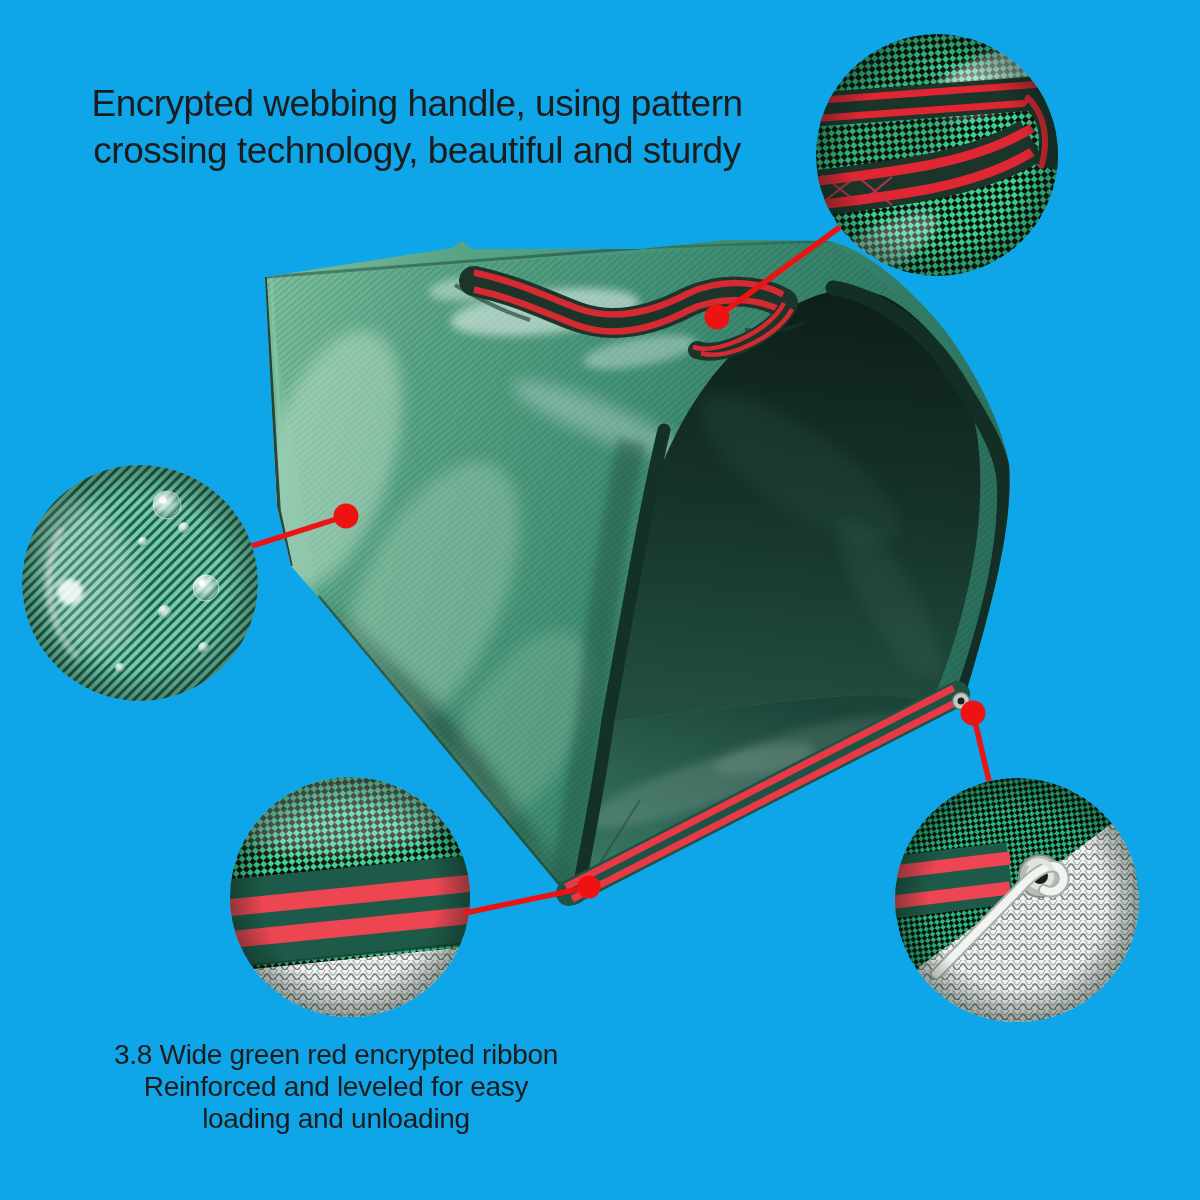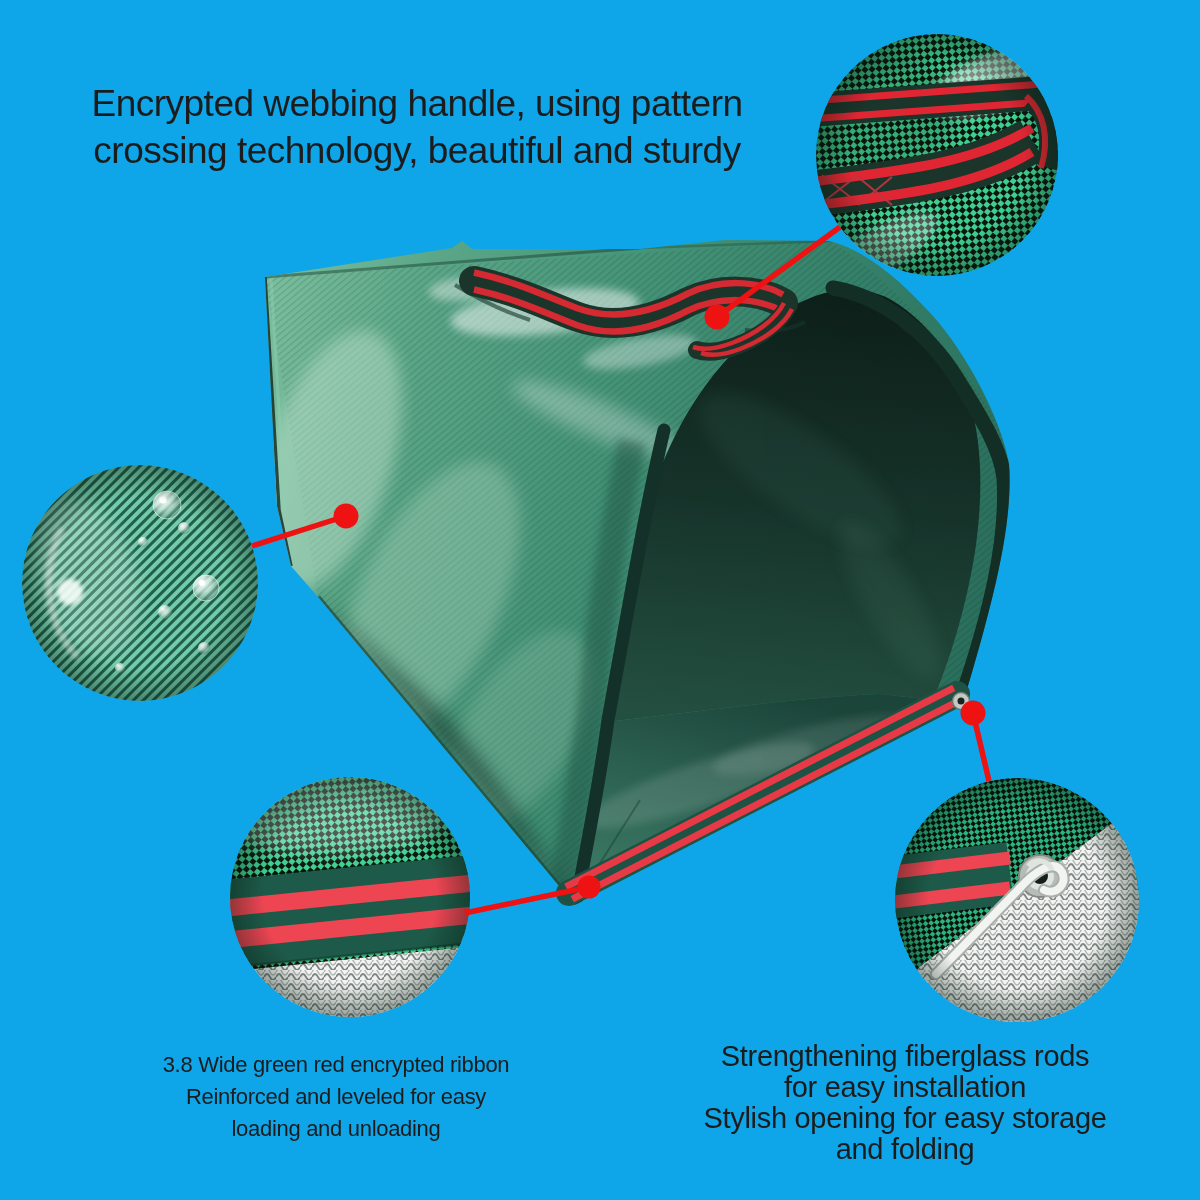--- a/index.html
+++ b/index.html
@@ -2,21 +2,21 @@
 <html style="--accent-red: #ee1212; --text: #1c1c1c; --bag-green-light: #7bbf9e; --bag-green: #459478; --bag-green-dark: #1c453a; --interior-dark: #12291f; --webbing-dark: #1b352b; --webbing-red: #d62a33; --ribbon-green: #1d5244; --ribbon-red: #e83a46; --checker-green: #3ecf8f; --mesh-white: #f2f3f2;"><head>
 <meta charset="utf-8">
 <style>
   html,body{margin:0;padding:0;background:#fff;}
   .stage{position:relative;width:1200px;height:1200px;background:#0ea5e9;overflow:hidden;
          font-family:Liberation Sans, sans-serif;}
   .scene{position:absolute;left:0;top:0;}
   .annotation{position:absolute;white-space:pre-line;text-align:center;color:var(--text,#1c1c1c);}
   .annotation.top{left:62px;top:80px;width:710px;font-size:37px;line-height:47px;letter-spacing:-0.5px;}
   .annotation.waterproof{left:18px;top:342px;width:246px;font-size:36px;line-height:45px;letter-spacing:-0.3px;}
-  .annotation.bl{left:40px;top:1039px;width:592px;font-size:22px;line-height:32px;letter-spacing:-0.3px;margin-top:10px;}
+  .annotation.bl{left:40px;top:1039px;width:592px;font-size:28px;line-height:32px;letter-spacing:-0.3px;}
   .annotation.br{left:638px;top:1041px;width:534px;font-size:29px;line-height:31px;letter-spacing:-0.3px;}
   .lead{stroke:var(--accent-red,#ee1212);stroke-width:5.5;}
   .dot{fill:var(--accent-red,#ee1212);}
 </style>
 </head>
 <body>
 
 <div class="stage">
 
 <svg class="scene" width="1200" height="1200" viewBox="0 0 1200 1200" xmlns="http://www.w3.org/2000/svg">
@@ -260,18 +260,14 @@
     <circle class="dot" cx="589" cy="887" r="11.5"></circle>
     <circle class="dot" cx="973" cy="713" r="12.5"></circle>
   </g>
 </svg>
 
 <div class="annotation top">Encrypted webbing handle, using pattern
 crossing technology, beautiful and sturdy</div>
 <div class="annotation bl">3.8 Wide green red encrypted ribbon
 Reinforced and leveled for easy
 loading and unloading</div>
-<div class="annotation br">Strengthening fiberglass rods
-for easy installation
-Stylish opening for easy storage
-and folding</div>
 
 </div>
 
 </body></html>

